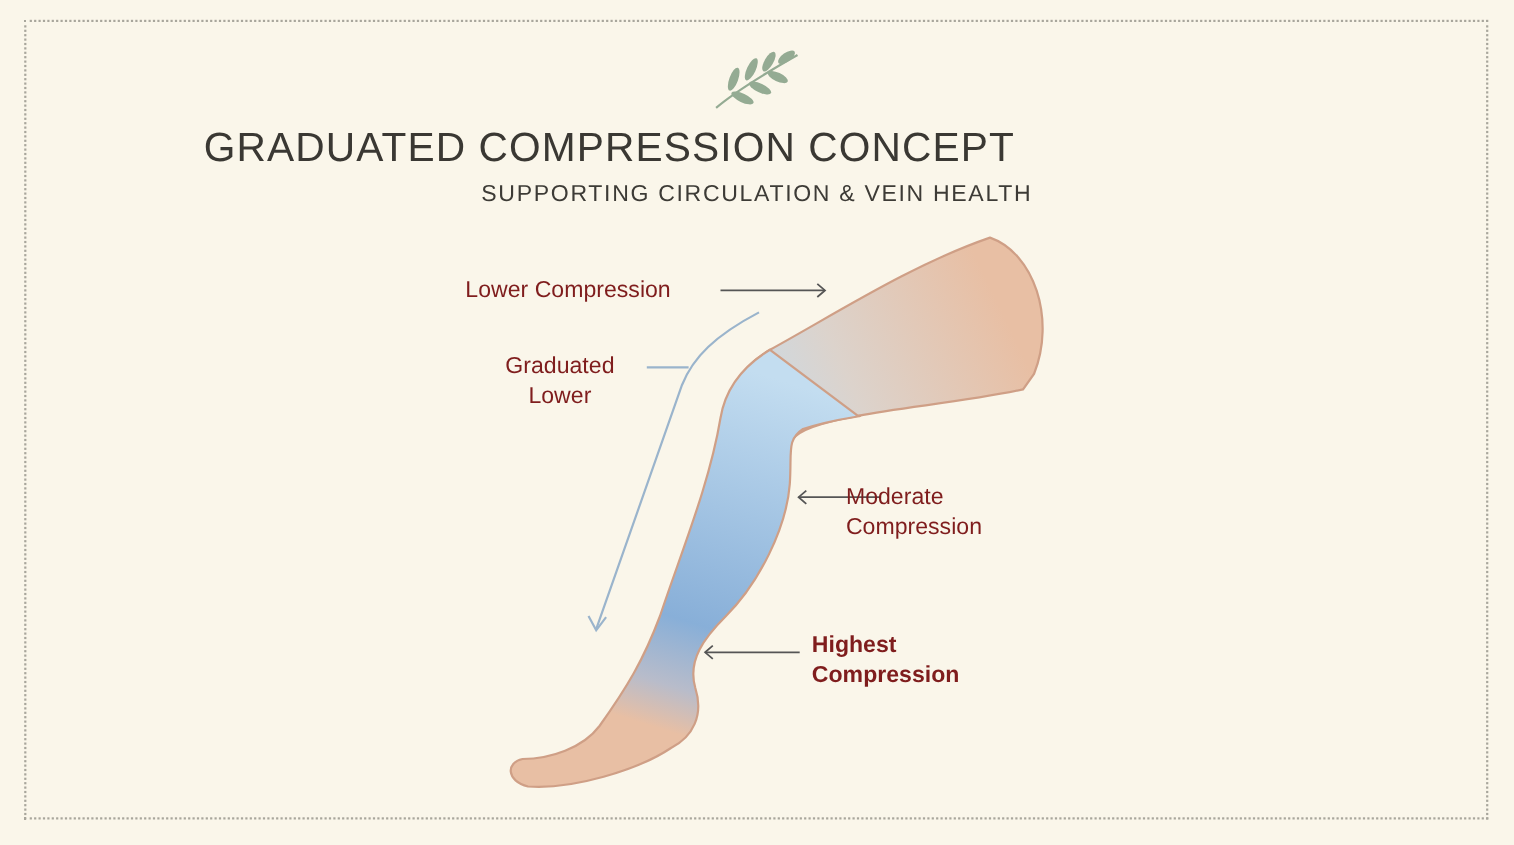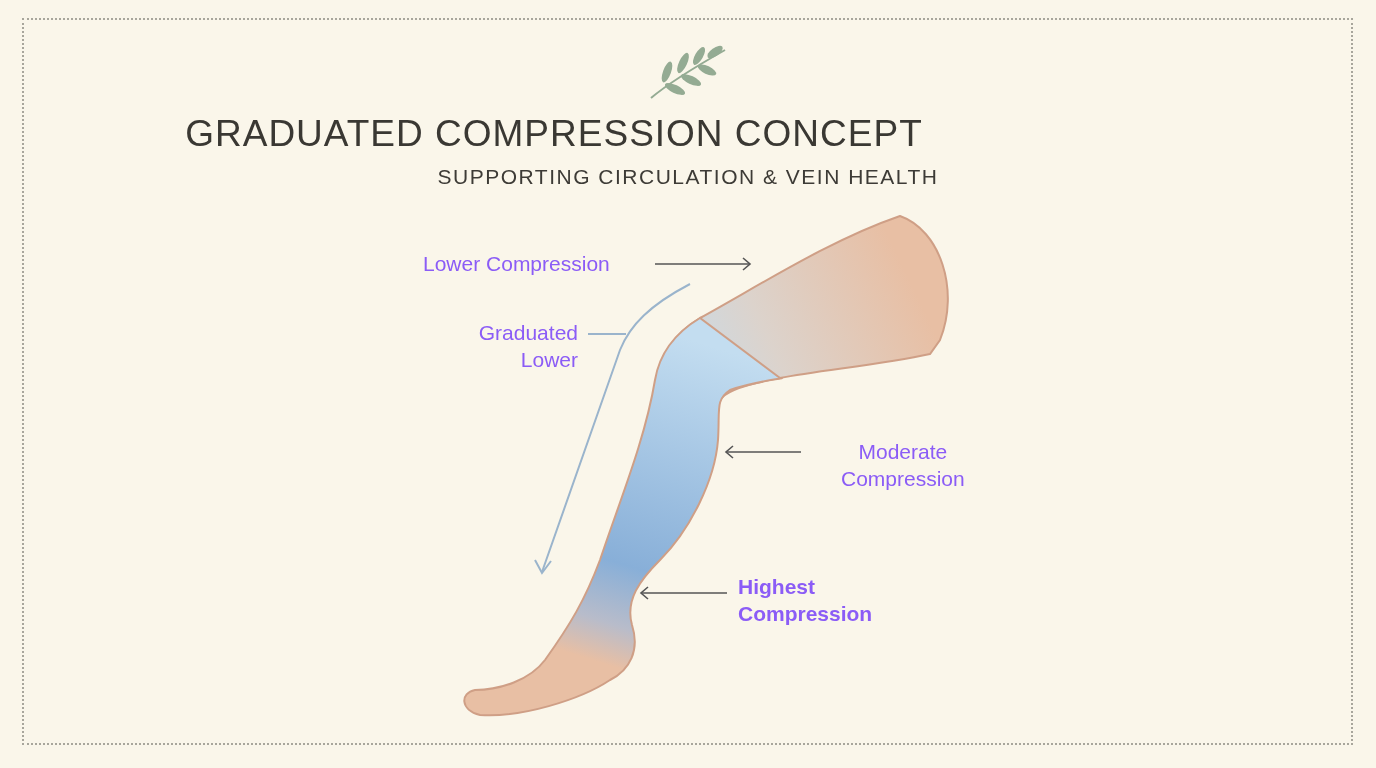--- a/index.html
+++ b/index.html
@@ -17,24 +17,24 @@
     .sprig { position: absolute; left: 645px; top: 42px; width: 90px; height: 60px; }
     .title {
       position: absolute; left: 0; width: 1108px; top: 113px; text-align: center;
       font-size: 37px; letter-spacing: 1px; color: #3a3833; font-weight: normal;
     }
     .subtitle {
       position: absolute; left: 0; width: 1376px; top: 165px; text-align: center;
       font-size: 21px; letter-spacing: 1.5px; color: #3d3b36;
     }
     .leg { position: absolute; left: 0; top: 0; width: 1376px; height: 768px; }
-    .label { position: absolute; font-size: 21px; color: #8b5cf6; line-height: 27px; }
+    .label { position: absolute; font-size: 21px; color: #7f1d1d; line-height: 27px; }
     .lbl-lower { left: 423px; top: 250px; }
-    .lbl-fade { left: 440px; top: 319px; width: 138px; text-align: right; }
-    .lbl-moderate { left: 841px; top: 438px; text-align: center; }
+    .lbl-fade { left: 440px; top: 319px; width: 138px; text-align: center; }
+    .lbl-moderate { left: 769px; top: 438px; }
     .lbl-highest { left: 738px; top: 573px; font-weight: bold; }
   </style>
 </head>
 <body>
 
 <div class="frame"></div>
 
 <svg class="sprig" viewBox="0 0 90 60">
   <g fill="#94ab93">
     <path d="M6 56 C 25 40, 50 25, 80 8" stroke="#94ab93" stroke-width="2" fill="none"></path>

